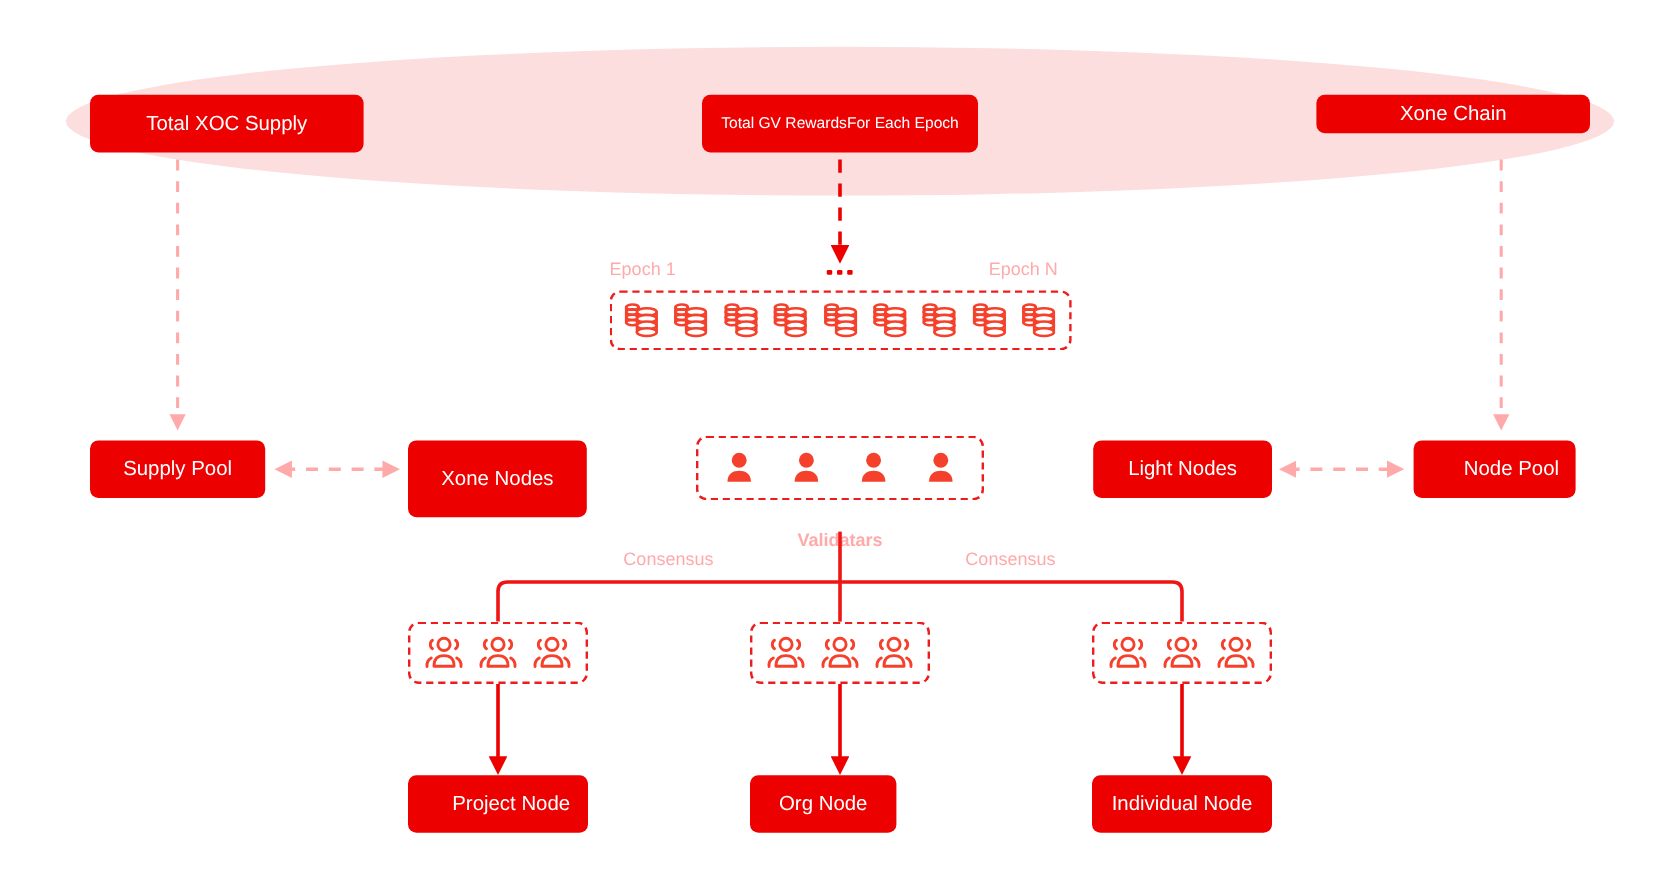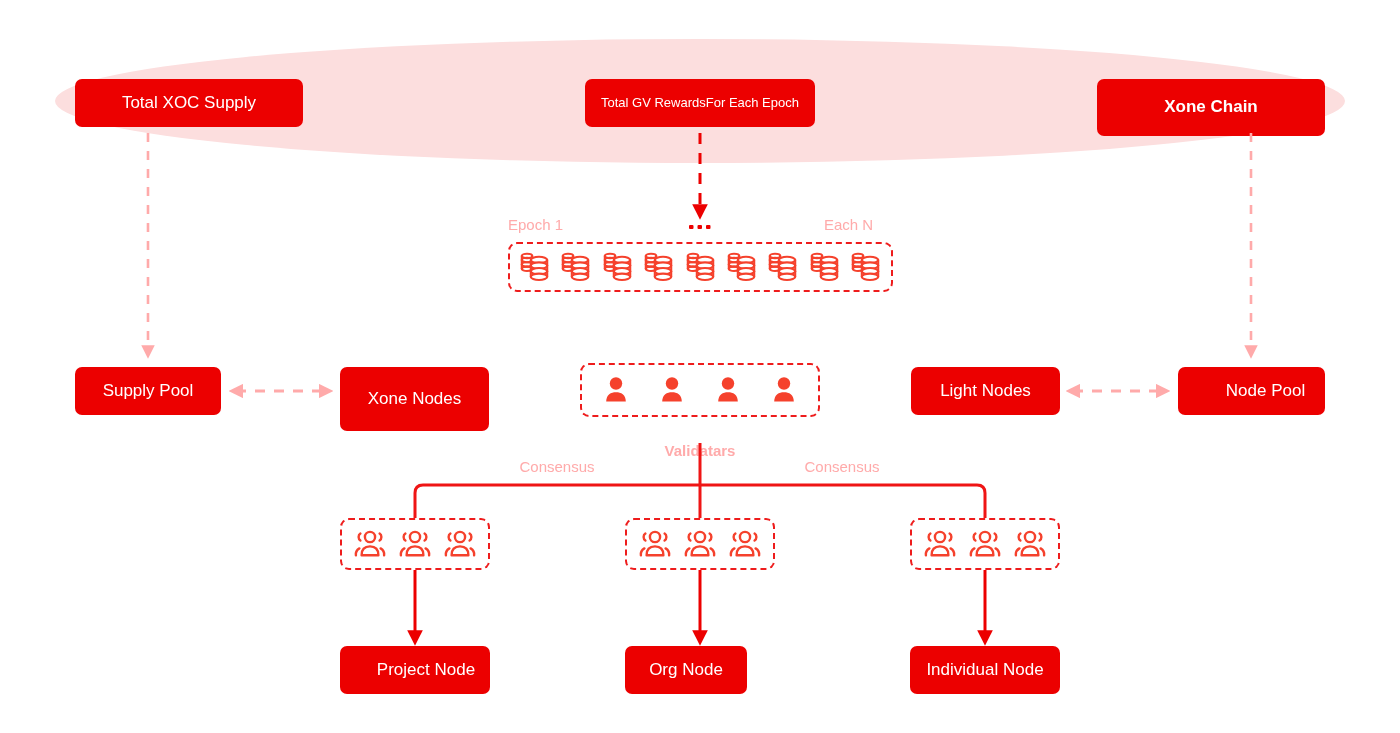--- a/index.html
+++ b/index.html
@@ -99,26 +99,26 @@
 
   <div class="node-box single" style="left:75px; top:79px; width:228px; height:48px;">
     <span>Total XOC Supply</span>
   </div>
 
   <div class="node-box two-line" style="left:585px; top:79px; width:230px; height:48px; flex-direction:row;">
     <span>Total GV Rewards</span>
     <span>For Each Epoch</span>
   </div>
 
-  <div class="node-box single" style="left:1097px; top:79px; width:228px; height:57px;font-weight:bold;">
+  <div class="node-box single" style="left:1097px; top:79px; width:228px; height:32px;">
     <span>Xone Chain</span>
   </div>
 
   <div class="soft-label" style="left:508px; top:216px;">Epoch 1</div>
-  <div class="soft-label" style="left:824px; top:216px;">Each N</div>
+  <div class="soft-label" style="left:824px; top:216px;">Epoch N</div>
 
   <div class="dashed-box epoch-strip" id="epoch-strip" style="left:508px; top:242px; width:385px; height:50px;">
       <svg width="32" height="34" viewBox="0 0 32 34" class="icon-svg">
         <ellipse cx="8" cy="6" rx="5.2" ry="2.2" fill="none" stroke="#f5412c" stroke-width="2.1"></ellipse>
         <path d="M 2.8 6 L 2.8 10" fill="none" stroke="#f5412c" stroke-width="2.1" stroke-linecap="round"></path>
         <path d="M 13.2 6 L 13.2 10" fill="none" stroke="#f5412c" stroke-width="2.1" stroke-linecap="round"></path>
         <ellipse cx="8" cy="10" rx="5.2" ry="2.2" fill="none" stroke="#f5412c" stroke-width="2.1"></ellipse>
         <path d="M 2.8 10.4 L 2.8 14.4" fill="none" stroke="#f5412c" stroke-width="2.1" stroke-linecap="round"></path>
         <path d="M 13.2 10.4 L 13.2 14.4" fill="none" stroke="#f5412c" stroke-width="2.1" stroke-linecap="round"></path>
         <ellipse cx="8" cy="14.4" rx="5.2" ry="2.2" fill="none" stroke="#f5412c" stroke-width="2.1"></ellipse>
@@ -319,21 +319,21 @@
   </div>
 
   <div class="node-box single" style="left:340px; top:367px; width:149px; height:64px;">
     <span>Xone Nodes</span>
   </div>
 
   <div class="node-box single" style="left:911px; top:367px; width:149px; height:48px;">
     <span>Light Nodes</span>
   </div>
 
-  <div class="node-box single" style="left:1178px; top:367px; width:147px; height:48px;padding-left:28px;">
+  <div class="node-box single" style="left:1178px; top:367px; width:135px; height:48px;padding-left:28px;">
     <span>Node Pool</span>
   </div>
 
   <div class="dashed-box validator-strip" id="validator-strip" style="left:580px; top:363px; width:240px; height:54px;">
       <svg width="28" height="32" viewBox="0 0 28 32" class="icon-svg">
         <circle cx="14" cy="9.5" r="6.2" fill="#f5412c"></circle>
         <path d="M 4.2 27.5 C 4.2 20.5 9 18.2 14 18.2 C 19 18.2 23.8 20.5 23.8 27.5 Z" fill="#f5412c"></path>
       </svg>
       <svg width="28" height="32" viewBox="0 0 28 32" class="icon-svg">
         <circle cx="14" cy="9.5" r="6.2" fill="#f5412c"></circle>

